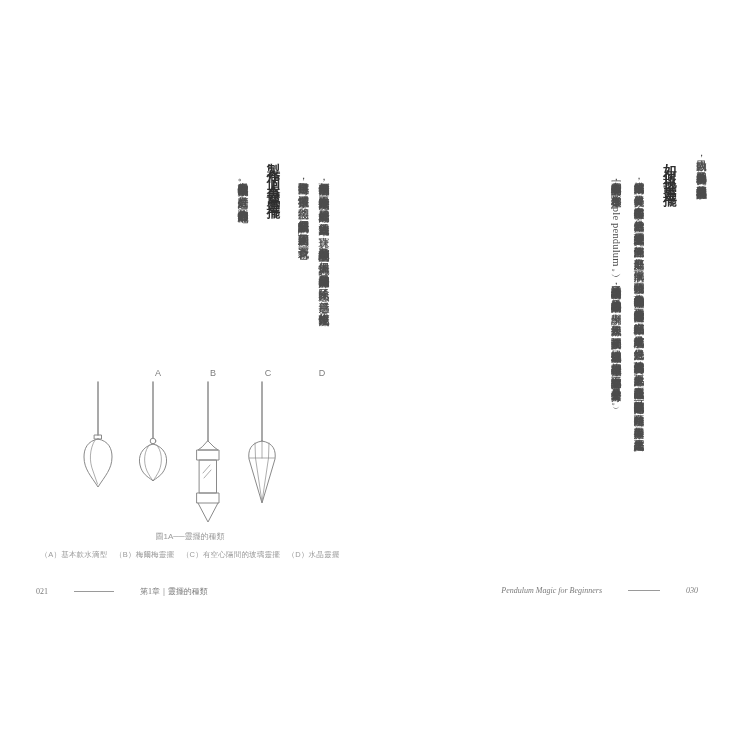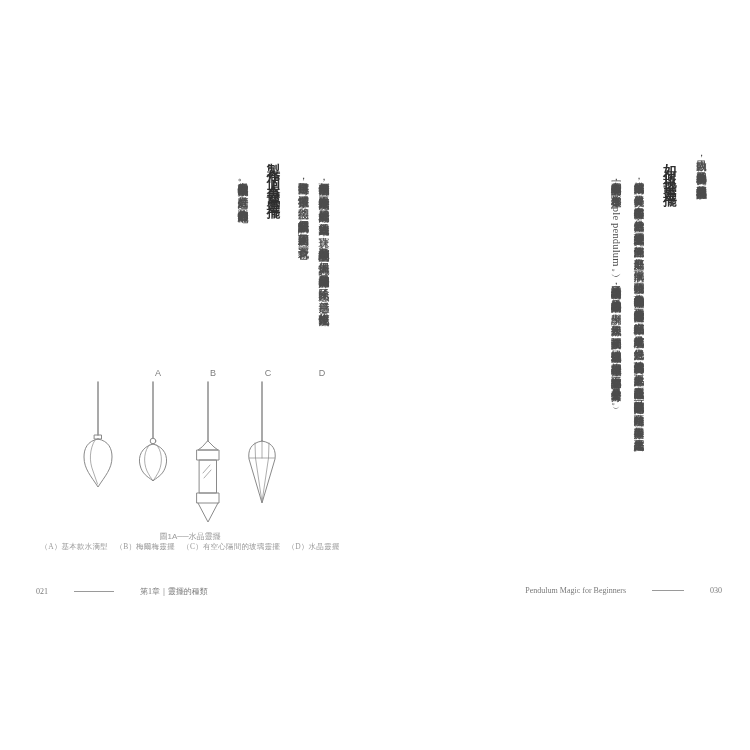--- a/index.html
+++ b/index.html
@@ -36,28 +36,28 @@
   .fig-label{
     position:absolute; top:3px; width:12px; text-align:center;
     font-family:"Liberation Sans", sans-serif; font-size:9px; color:#7d7d7d;
   }
   .fig-svg{position:absolute; left:0; top:0;}
   .caption{
     position:absolute; left:30px; top:532px; width:320px; text-align:center;
     font-family:"Liberation Sans", sans-serif; color:#9a9a9a;
   }
   .caption-title{font-size:8px; line-height:10px; margin:0;}
-  .caption-items{font-size:7.5px; line-height:10px; margin:0; letter-spacing:0.2px;font-family:Liberation Serif, serif;}
+  .caption-items{font-size:7.5px; line-height:10px; margin:8px; letter-spacing:0.2px;}
   
   .footer{
     position:absolute; top:586px; display:flex; align-items:center;
     font-size:8px; color:#7a7a7a; font-family:"Liberation Serif", serif;gap:24px;
   }
   .footer-left{left:36px;}
-  .footer-right{right:28px;}
+  .footer-right{right:52px;font-style:italic;}
   .rule{height:0; border-top:1px solid #9a9a9a; margin:0 2px;}
   .rule-long{width:40px;}
   .rule-mid{width:32px;}
 </style>
 </head>
 <body>
 
 <div class="spread">
 
   <div class="rp-body v-text">
@@ -113,21 +113,21 @@
         <path d="M202,76 C190,78 188,86 189,94 L202,138 L215,94 C216,86 214,78 202,76 Z"></path>
         <line x1="189.5" y1="93" x2="214.5" y2="93" stroke-width="0.7"></line>
         <path d="M195,78 L195.5,93 L202,137" stroke-width="0.7"></path>
         <path d="M209,78 L208.5,93 L202,137" stroke-width="0.7"></path>
         <path d="M202,76 L202,93" stroke-width="0.7"></path>
       </g>
     </svg>
   </div>
 
   <div class="caption">
-    <p class="caption-title">圖1A──水晶靈擺</p>
+    <p class="caption-title">圖1A──靈擺的種類</p>
     <p class="caption-items">（A）基本款水滴型　（B）梅爾梅靈擺　（C）有空心隔間的玻璃靈擺　（D）水晶靈擺</p>
   </div>
 
   <div class="footer footer-left">
     <span>021</span>
     <span class="rule rule-long"></span>
     <span>第1章｜靈擺的種類</span>
   </div>
 
   <div class="footer footer-right">

